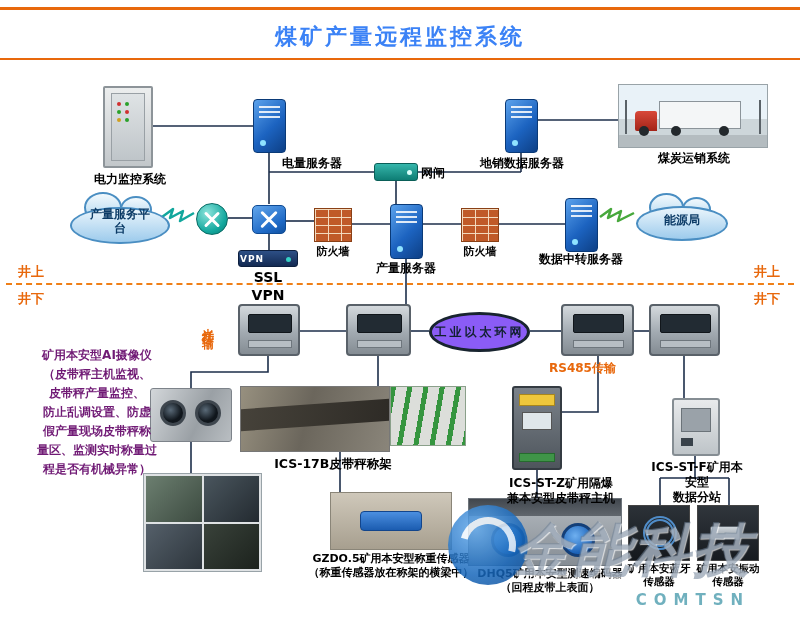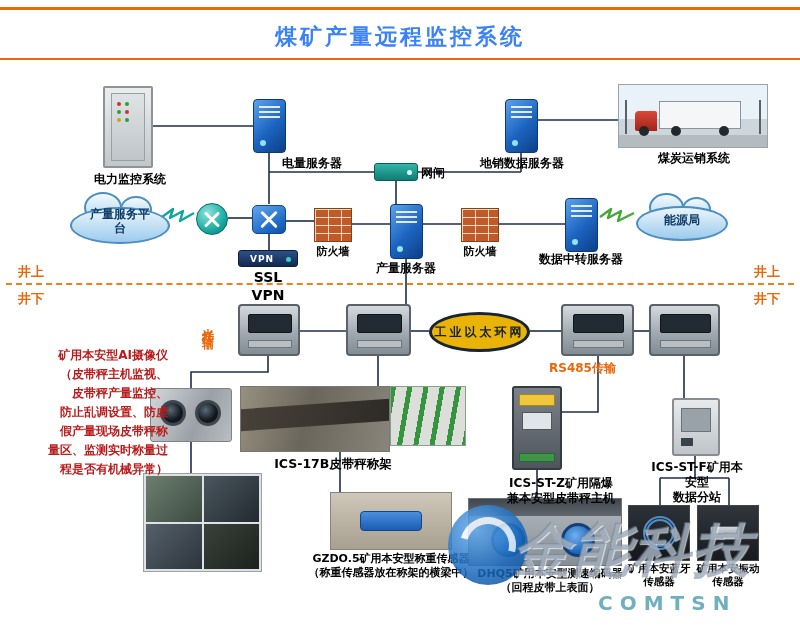--- a/index.html
+++ b/index.html
@@ -70,45 +70,45 @@
   
   .fw { position: absolute; width: 38px; height: 34px; border: 1px solid #8a4016; background-color: #c05a28;
         background-image: linear-gradient(rgba(245,224,196,.95) 1.5px, transparent 1.5px), linear-gradient(90deg, rgba(245,224,196,.95) 1.5px, transparent 1.5px);
         background-size: 100% 8px, 13px 16px; z-index: 2; }
   .n-fw1 { left: 314px; top: 208px; }
   .n-fw2 { left: 461px; top: 208px; }
   .l-fw1 { left: 312px; top: 245px; width: 42px; font-size: 11px; }
   .l-fw2 { left: 459px; top: 245px; width: 42px; font-size: 11px; }
 
   
-  .vpnbox { left: 238px; top: 250px; width: 60px; height: 17px; background: linear-gradient(#2d4f86,#132a52); border: 1px solid #0d1f3e; border-radius: 3px; color: #fff; font-size: 9px; font-weight: 700; letter-spacing: 1px; display: flex; align-items: center; padding-left: 11px; z-index: 2; }
+  .vpnbox { left: 238px; top: 250px; width: 60px; height: 17px; background: linear-gradient(#2d4f86,#132a52); border: 1px solid #0d1f3e; border-radius: 3px; color: #fff; font-size: 9px; font-weight: 700; letter-spacing: 1px; display: flex; align-items: center; padding-left: 1px; z-index: 2; }
   .vpnbox::after { content: ""; position: absolute; right: 6px; top: 6px; width: 5px; height: 5px; border-radius: 50%; background: #35d0c5; }
   .l-vpn { left: 236px; top: 269px; width: 64px; font-size: 14px; }
 
   
   .sep { left: 6px; top: 283px; width: 788px; border-top: 2px dashed #ef7f17; z-index: 1; }
   .zone { position: absolute; font-size: 13px; font-weight: 700; color: #e8680c; z-index: 3; }
   .z-ul { left: 18px; top: 263px; } .z-dl { left: 18px; top: 290px; }
   .z-ur { left: 754px; top: 263px; } .z-dr { left: 754px; top: 290px; }
 
   
   .sub { position: absolute; background: linear-gradient(#d4d9dd,#a2aab1 55%,#848c93); border: 2px solid #596169; border-radius: 4px; z-index: 2; }
   .sub::before { content: ""; position: absolute; left: 14%; top: 16%; width: 72%; height: 36%; background: #222b33; border: 1px solid #11161b; border-radius: 2px; }
   .sub::after { content: ""; position: absolute; left: 14%; bottom: 12%; width: 72%; height: 14%; background: #b7bec4; border: 1px solid #6e767d; }
   .n-subA { left: 238px; top: 304px; width: 62px; height: 52px; }
   .n-subB { left: 346px; top: 304px; width: 65px; height: 52px; }
   .n-subC { left: 561px; top: 304px; width: 73px; height: 52px; }
   .n-subD { left: 649px; top: 304px; width: 71px; height: 52px; }
-  .ring { left: 429px; top: 312px; width: 101px; height: 40px; border: 3px solid #18242f; border-radius: 50%; background: #eab308; display: flex; align-items: center; justify-content: center; font-size: 12px; font-weight: 700; letter-spacing: 3px; color: #10202e; z-index: 2; }
+  .ring { left: 429px; top: 312px; width: 101px; height: 40px; border: 3px solid #18242f; border-radius: 50%; background: #8b5cf6; display: flex; align-items: center; justify-content: center; font-size: 12px; font-weight: 700; letter-spacing: 3px; color: #10202e; z-index: 2; }
 
   .fiber { left: 199px; top: 318px; writing-mode: vertical-rl; font-size: 12px; font-weight: 700; color: #e8680c; letter-spacing: 3px; height: 74px; z-index: 3; }
   .rs485 { left: 549px; top: 360px; font-size: 12px; font-weight: 700; color: #e8680c; z-index: 3; }
 
   
-  .ainote { left: 26px; top: 346px; width: 142px; font-size: 12px; font-weight: 600; color: #b91c1c; line-height: 19px; text-align: right; z-index: 3; }
+  .ainote { left: 26px; top: 346px; width: 142px; font-size: 12px; font-weight: 600; color: #701a75; line-height: 19px; text-align: center; z-index: 3; }
 
   
   .ph-cam { left: 150px; top: 388px; width: 82px; height: 54px; background: linear-gradient(115deg,#d3d7da,#9aa0a5 60%,#b9bec2); border: 1px solid #7d838a; border-radius: 3px; z-index: 2; }
   .ph-cam .lens { position: absolute; top: 11px; width: 26px; height: 26px; border-radius: 50%; background: radial-gradient(circle at 38% 35%, #5a6a78, #10161c 60%); border: 3px solid #3e464e; }
   .ph-cam .l1 { left: 9px; } .ph-cam .l2 { left: 44px; }
 
   .ph-mon { left: 143px; top: 473px; width: 119px; height: 99px; background: #dfe2e4; border: 1px solid #99a3a8; display: grid; grid-template-columns: 1fr 1fr; grid-template-rows: 1fr 1fr; gap: 2px; padding: 2px; z-index: 2; }
   .ph-mon .q1 { background: linear-gradient(135deg,#6c7f70,#3c4a40); }
   .ph-mon .q2 { background: linear-gradient(135deg,#4a565e,#232a30); }
   .ph-mon .q3 { background: linear-gradient(135deg,#55606a,#2d353c); }
@@ -146,21 +146,21 @@
   .ph-sen2 { left: 697px; top: 505px; width: 62px; height: 56px; background: linear-gradient(#30363c,#171b20); border: 1px solid #444; z-index: 2; }
   .ph-sen2 .plug { position: absolute; left: 12px; top: 20px; width: 30px; height: 14px; background: linear-gradient(#cfd6dc,#8f979e); border: 1px solid #5c646b; border-radius: 2px; }
   .ph-sen2 .plug::after { content: ""; position: absolute; left: 29px; top: 5px; width: 16px; height: 3px; background: #222; }
   .l-sen1 { left: 620px; top: 562px; width: 78px; font-size: 10.5px; }
   .l-sen2 { left: 690px; top: 562px; width: 76px; font-size: 10.5px; }
 
   
   .wm-logo { left: 448px; top: 505px; width: 80px; height: 80px; border-radius: 50%; background: radial-gradient(circle at 35% 30%, #66aced, #1767bb 60%, #0c4a92); opacity: .85; z-index: 6; pointer-events: none; }
   .wm-logo::after { content: ""; position: absolute; left: 12px; right: 12px; top: 12px; bottom: 12px; border: 7px solid rgba(255,255,255,.9); border-left-color: transparent; border-bottom-color: transparent; border-radius: 50%; transform: rotate(-30deg); }
   .wm-text { left: 512px; top: 512px; font-size: 58px; font-weight: 800; font-style: italic; color: rgba(104,122,146,.52); text-shadow: 1px 1px 1px rgba(255,255,255,.7); letter-spacing: 2px; z-index: 6; pointer-events: none; white-space: nowrap; }
-  .wm-sub { left: 598px; top: 591px; width: 190px; text-align: left; font-size: 20px; font-weight: 700; letter-spacing: 7px; color: rgba(24,128,150,.62); z-index: 6; pointer-events: none; }
+  .wm-sub { left: 598px; top: 591px; width: 190px; text-align: center; font-size: 15px; font-weight: 700; letter-spacing: 7px; color: rgba(24,128,150,.62); z-index: 6; pointer-events: none; }
 </style>
 </head>
 <body>
 
 <div class="stage">
 
   <div class="abs rule-top"></div>
   <div class="abs title">煤矿产量远程监控系统</div>
   <div class="abs rule-bottom"></div>
 

